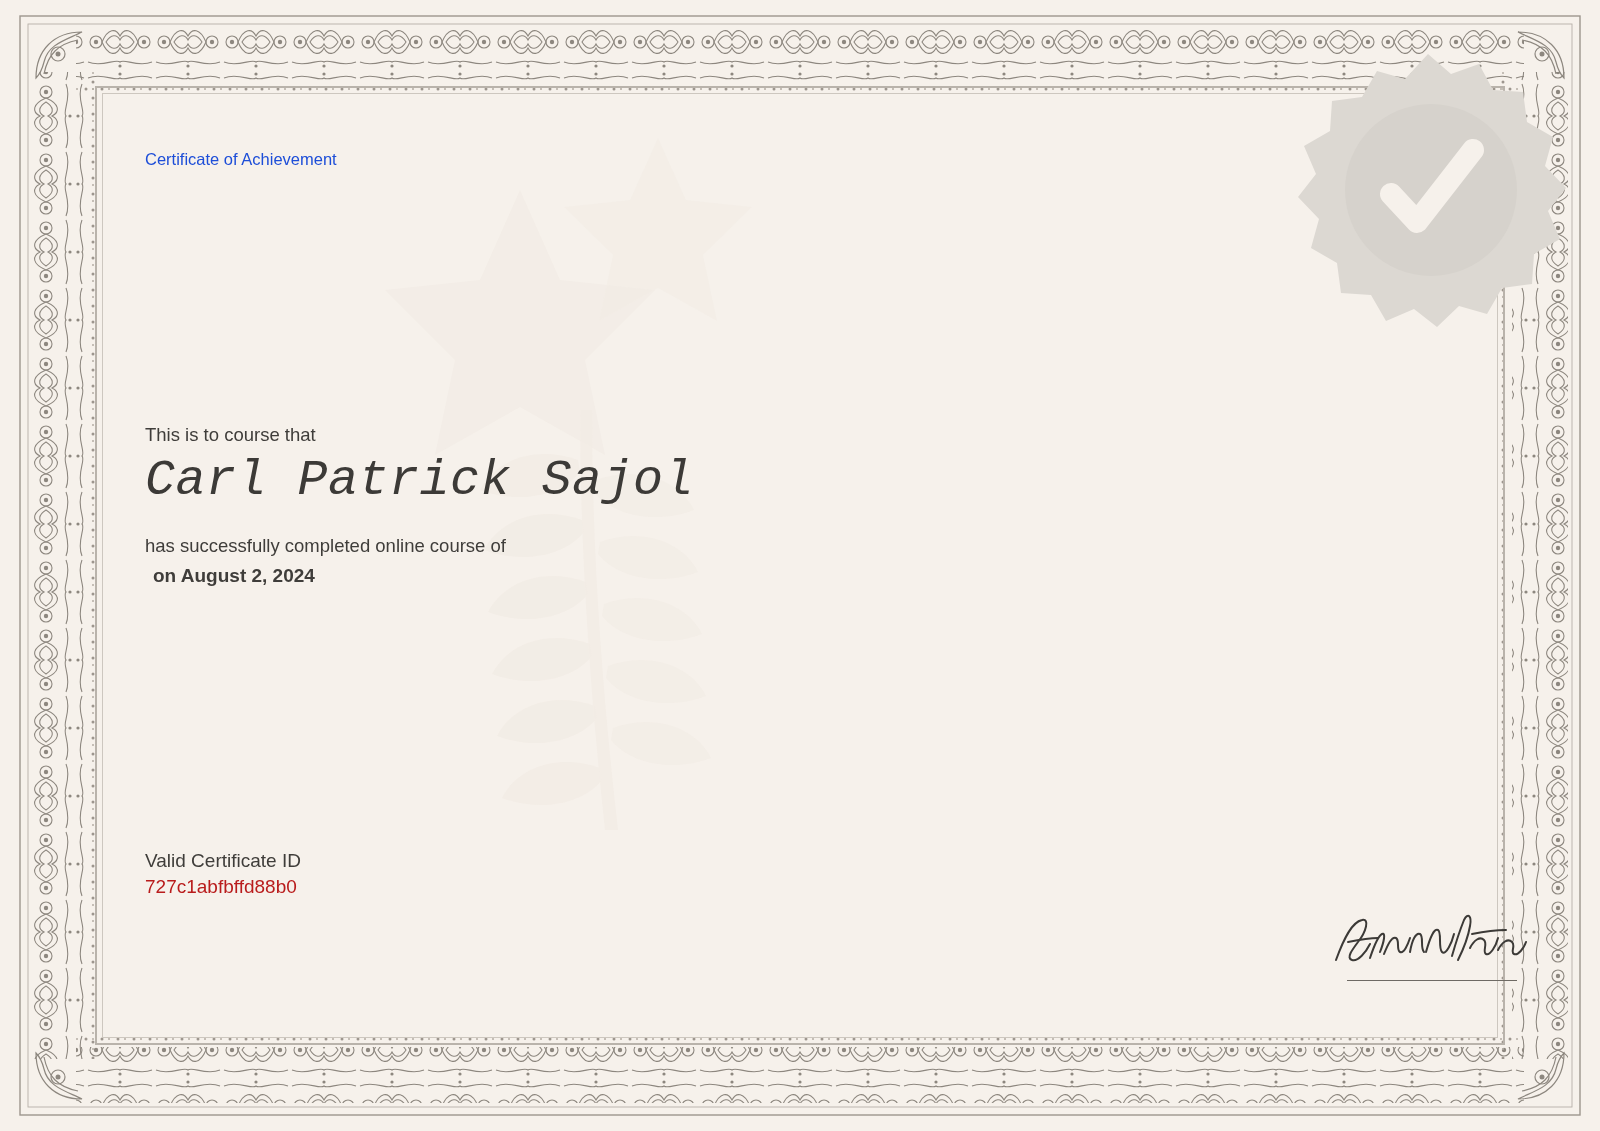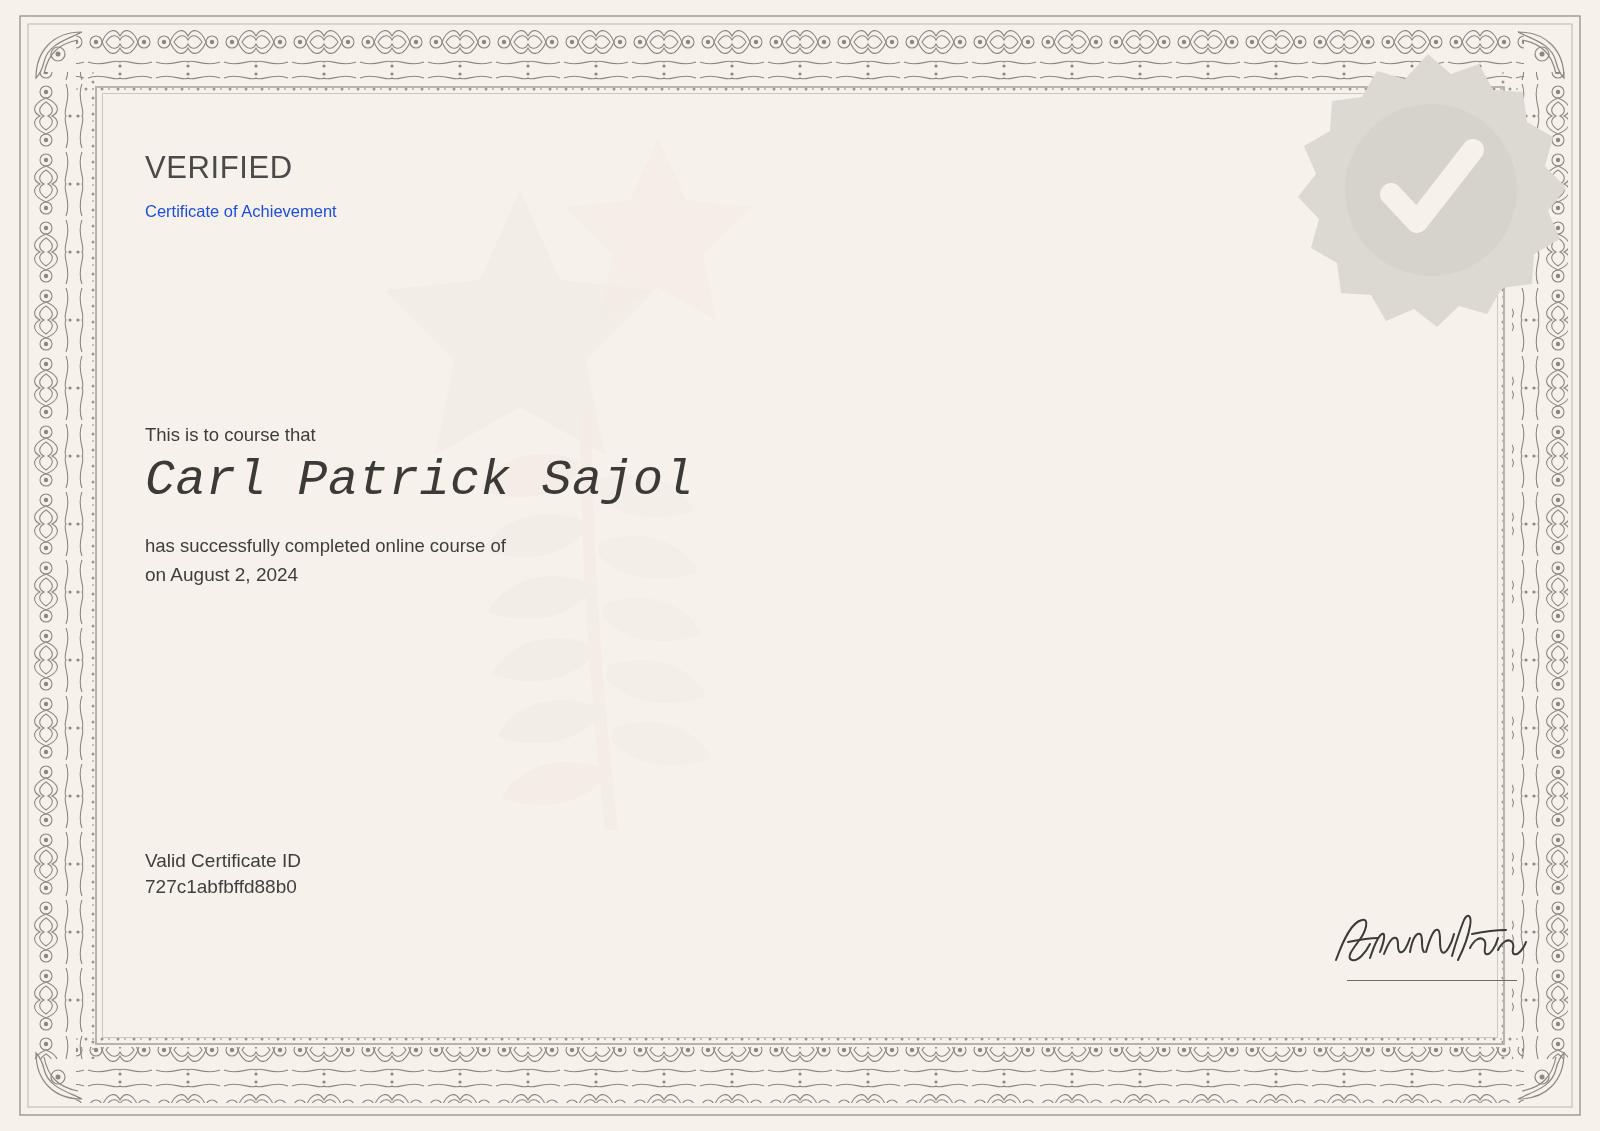--- a/index.html
+++ b/index.html
@@ -117,36 +117,37 @@
   }
   .course-title {
     font-size: 28.5px;
     color: #3b3936;
     margin: 0 0 8px 0;
     font-weight: 400;
   }
   .course-date {
     font-size: 19px;
     color: #3f3d3a;
-    margin: 0;
+    margin: 8px;
+    font-weight: bold;
   }
 
   .cert-id-block {
     position: absolute;
     left: 0;
     top: 700px;
   }
   .cert-id-label {
     font-size: 19px;
     color: #3f3d3a;
     margin: 0 0 4px 0;
   }
   .cert-id-value {
     font-size: 19px;
-    color: #404040;
+    color: #b91c1c;
     margin: 0;
   }
 
   
   .seal {
     position: absolute;
     right: 27px;
     top: 48px;
     width: 290px;
     height: 305px;
@@ -297,21 +298,20 @@
                  L131 261 L103 273 L88 247 L58 245 L54 215 L28 200 L36 171 L15 149
                  L33 126 L21 98 L47 83 L49 53 L79 49 L94 23 L122 31 Z" fill="#dcd8d2"></path>
         <circle cx="148" cy="142" r="86" fill="#d6d2cc"></circle>
         <path d="M108 146 l26 28 l56 -72" fill="none" stroke="#f6f1eb" stroke-width="22" stroke-linecap="round" stroke-linejoin="round"></path>
       </g>
     </svg>
   </div>
 
   <div class="content">
 
-    <h1 class="verified">VERIFIED</h1>
     <p class="subtitle">Certificate of Achievement</p>
 
     <div class="certify-block">
       <p class="certify-line">This is to course that</p>
       <p class="recipient">Carl Patrick Sajol</p>
     </div>
 
     <div class="course-block">
       <p class="course-pre">has successfully completed online course of</p>
       <p class="course-date">on August 2, 2024</p>

